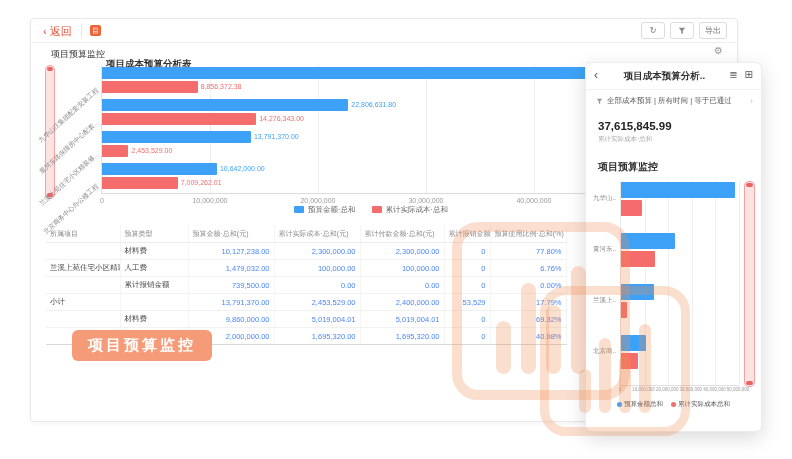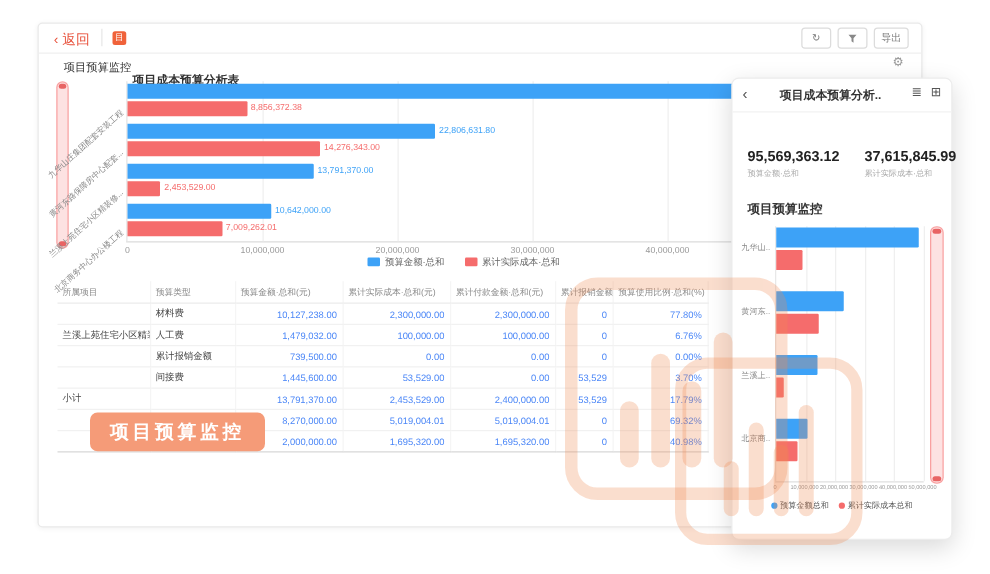--- a/index.html
+++ b/index.html
@@ -186,41 +186,32 @@
           <tr>
             <td class="txt"></td>
             <td class="txt">累计报销金额</td>
             <td class="num">739,500.00</td>
             <td class="num">0.00</td>
             <td class="num">0.00</td>
             <td class="num">0</td>
             <td class="num">0.00%</td>
           </tr>
           <tr>
-            <td class="txt"></td>
-            <td class="txt">间接费</td>
-            <td class="num">1,445,600.00</td>
-            <td class="num">53,529.00</td>
-            <td class="num">0.00</td>
-            <td class="num">53,529</td>
-            <td class="num">3.70%</td>
-          </tr>
-          <tr>
             <td class="txt">小计</td>
             <td class="txt"></td>
             <td class="num">13,791,370.00</td>
             <td class="num">2,453,529.00</td>
             <td class="num">2,400,000.00</td>
             <td class="num">53,529</td>
             <td class="num">17.79%</td>
           </tr>
           <tr>
             <td class="txt"></td>
             <td class="txt">材料费</td>
-            <td class="num">8,270,000.00</td>
+            <td class="num">9,860,000.00</td>
             <td class="num">5,019,004.01</td>
             <td class="num">5,019,004.01</td>
             <td class="num">0</td>
             <td class="num">69.32%</td>
           </tr>
           <tr class="last">
             <td class="txt"></td>
             <td class="txt"></td>
             <td class="num">2,000,000.00</td>
             <td class="num">1,695,320.00</td>
@@ -237,25 +228,28 @@
 
 <div class="panel">
   <div class="panel-header">
     <span class="panel-back">‹</span>
     <span class="panel-title">项目成本预算分析..</span>
     <span class="panel-icons">
       <span>≣</span>
       <span>⊞</span>
     </span>
   </div>
+  <div class="panel-filter">
+    <svg width="7" height="7" viewBox="0 0 10 10">
+        <path d="M1 1h8L6 4.6V9L4 7.6V4.6z" fill="#999"></path>
+      </svg>
+    <span>全部成本预算 | 所有时间 | 等于已通过</span>
+    <span class="filter-chevron">›</span>
+  </div>
   <div class="panel-stats" id="panel-stats">
-      <div>
-        <div class="stat-value">95,569,363.12</div>
-        <div class="stat-label">预算金额·总和</div>
-      </div>
       <div>
         <div class="stat-value">37,615,845.99</div>
         <div class="stat-label">累计实际成本·总和</div>
       </div>
     </div>
   <div class="panel-section-title">项目预算监控</div>
 
   <div class="panel-plot" id="panel-plot">
       <div class="gridline" style="left: 20%;"></div>
       <div class="gridline" style="left: 40%;"></div>

